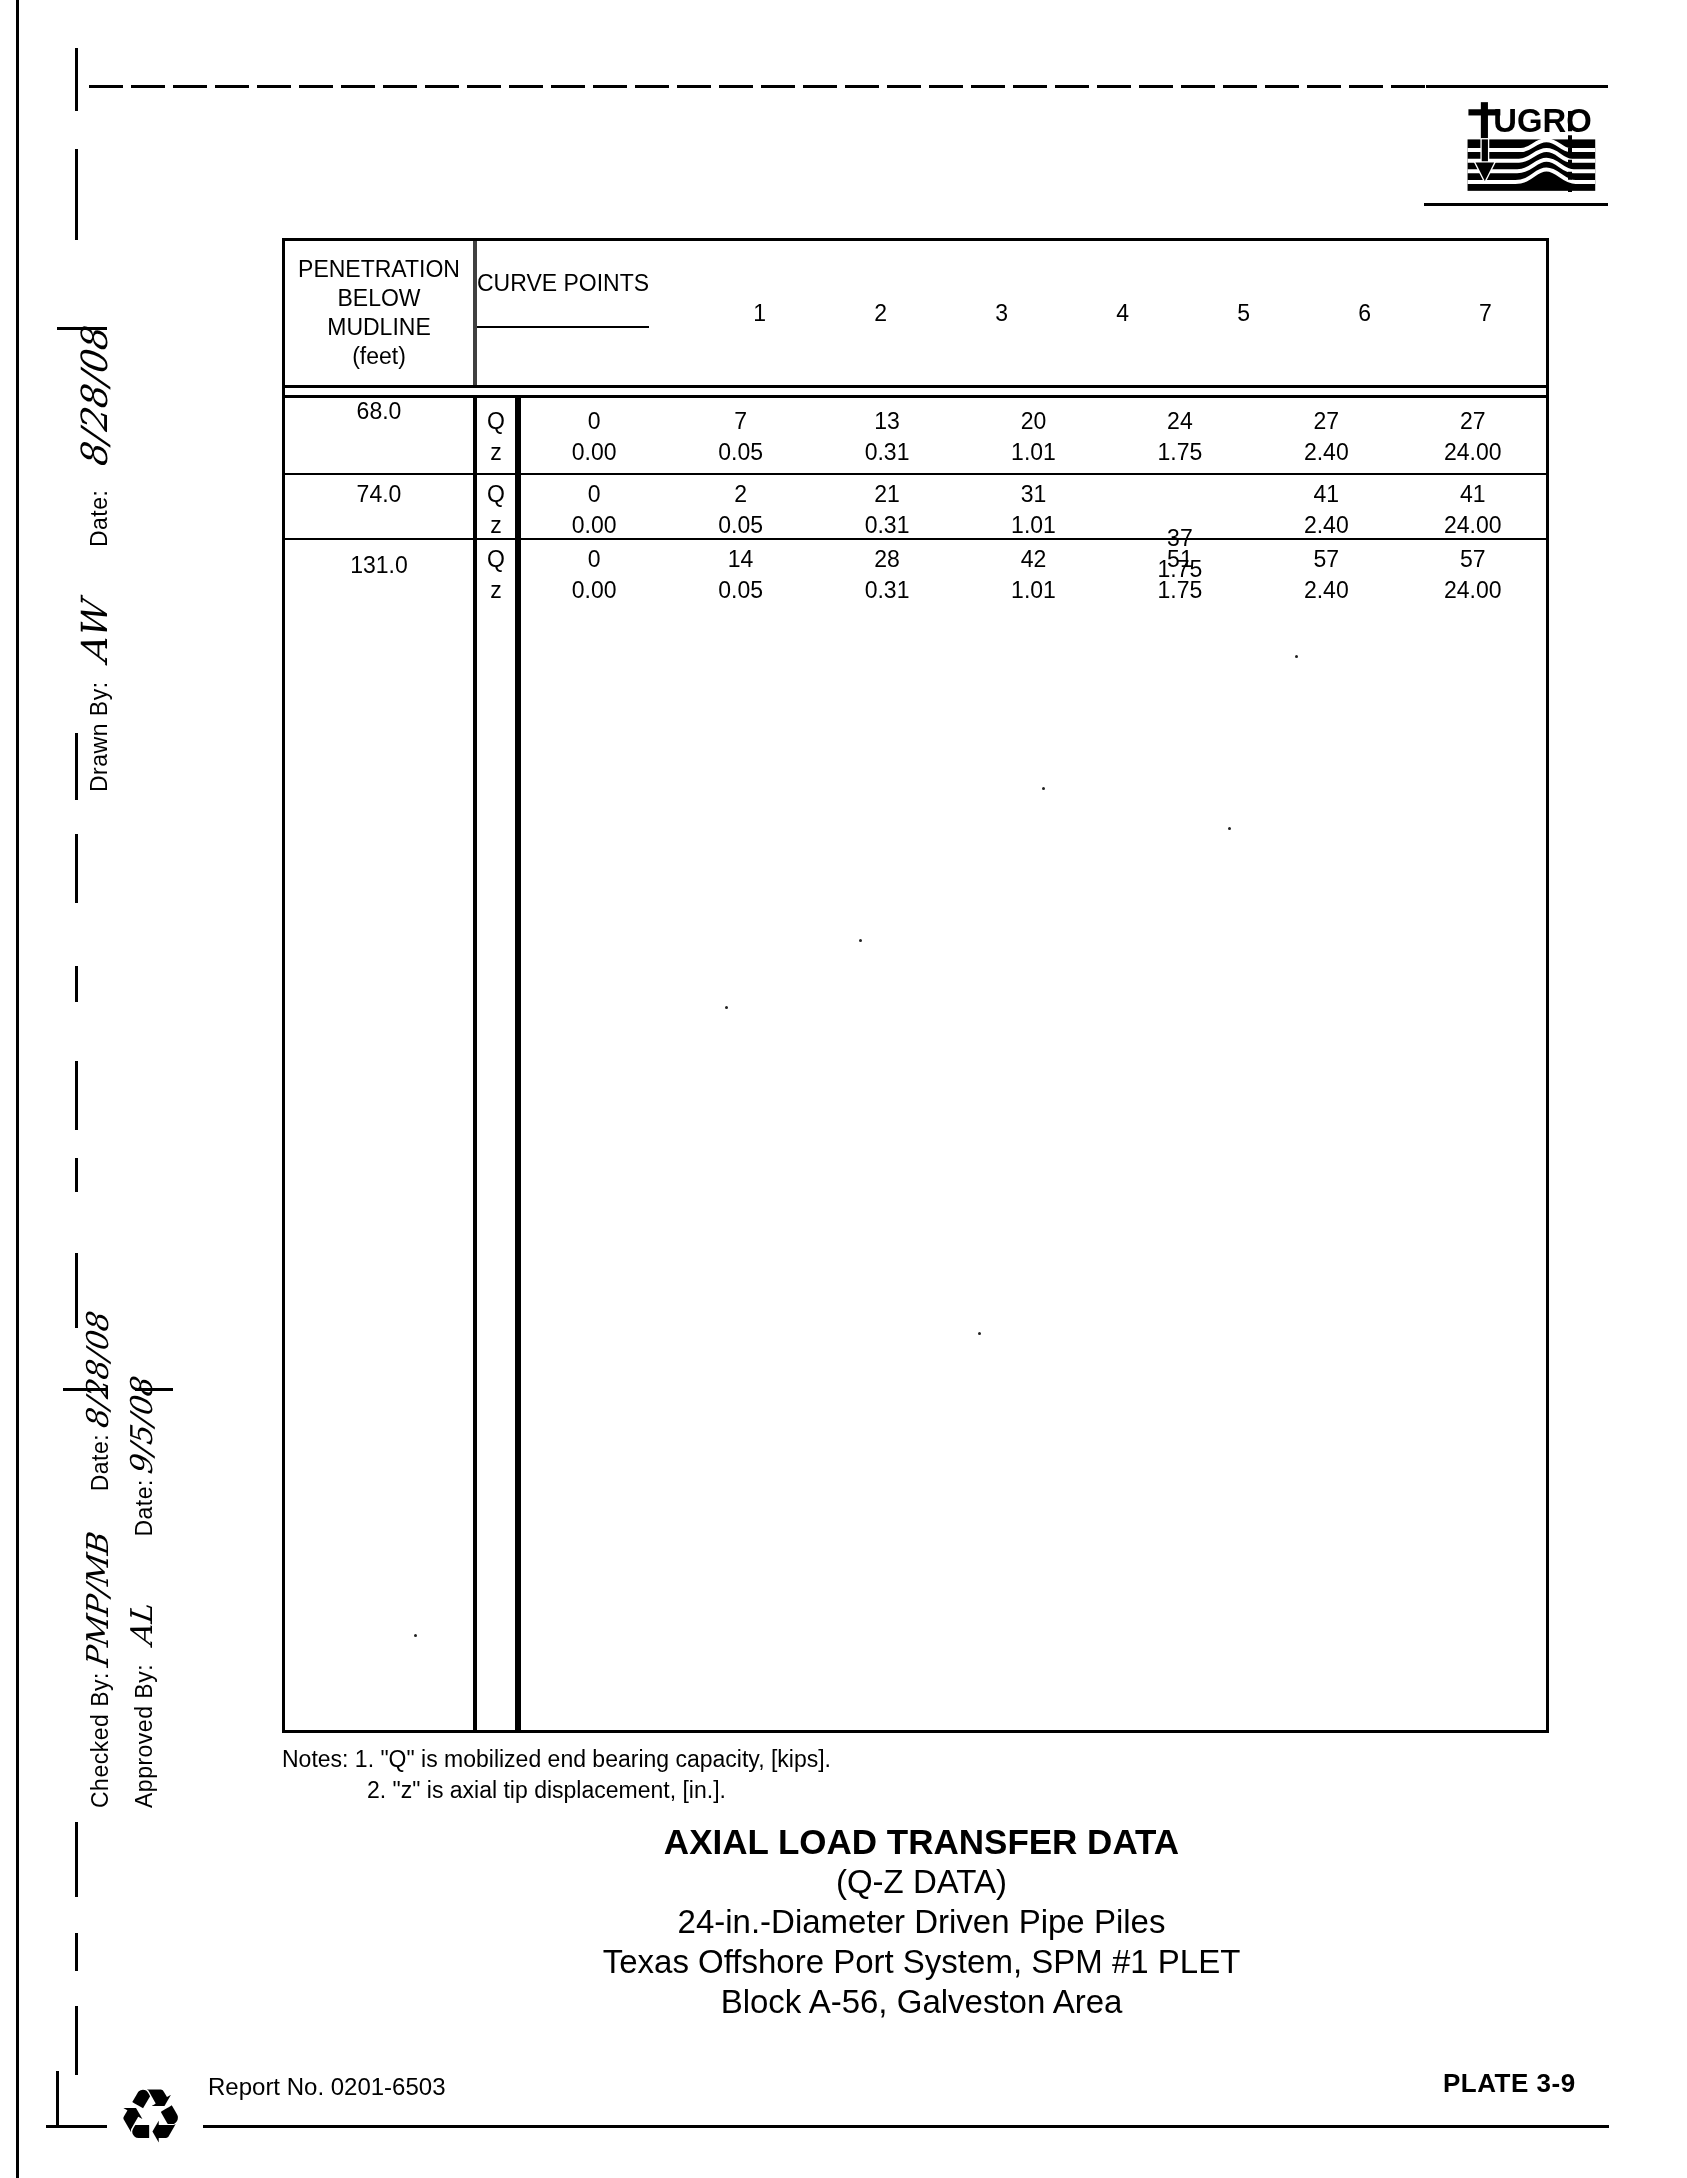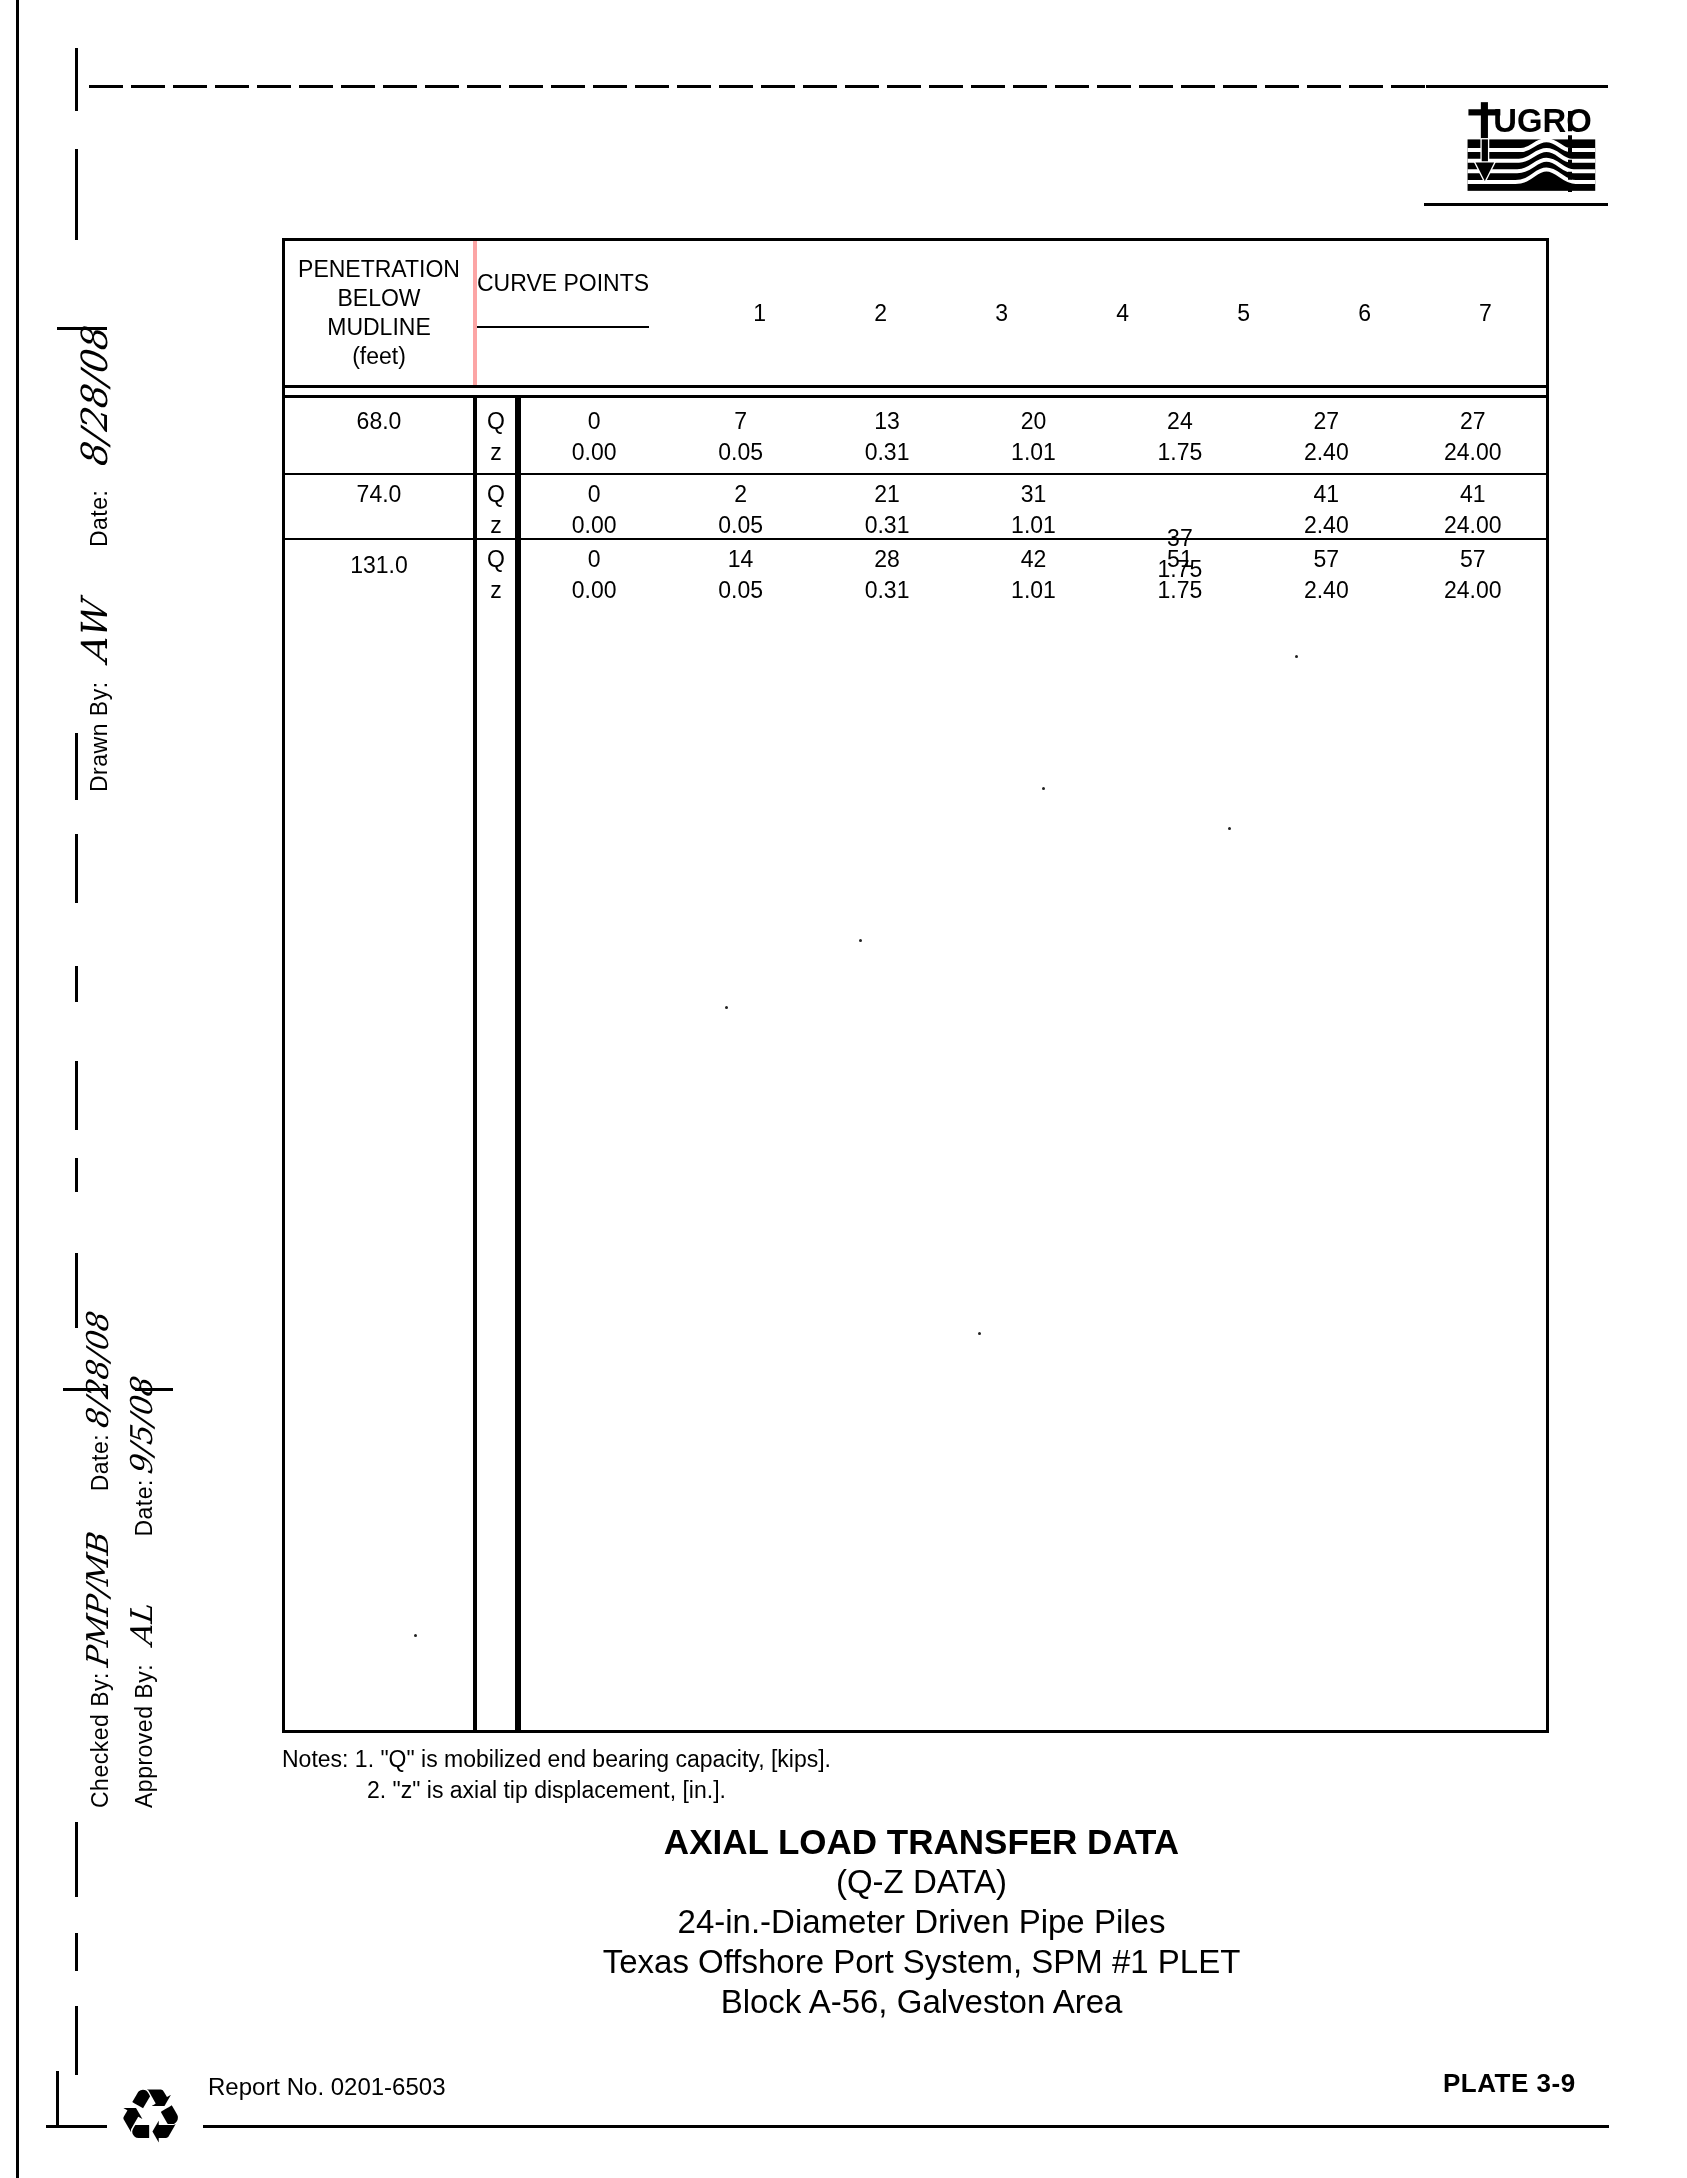--- a/index.html
+++ b/index.html
@@ -24,32 +24,32 @@
        font-size:23px;color:#000;}
   .rot .lbl{font-weight:bold;font-weight:normal;letter-spacing:0.5px;}
   .hw{font-family:"DejaVu Serif",serif;font-style:italic;display:inline-block;
       transform:skewX(-10deg);font-size:36px;line-height:20px;}
   .hw.sm{font-size:30px;}
   .field-dash{height:3px;background:#000;}
   
   .qz-table{left:282px;top:238px;width:1267px;height:1495px;border:3px solid #000;
             display:flex;flex-direction:column;box-sizing:border-box;font-size:23px;}
   .t-header{display:flex;height:144px;border-bottom:3px solid #000;flex:none;}
-  .pen-head{width:192px;flex:none;border-right:4px solid #fca5a5;display:flex;flex-direction:column;
+  .pen-head{width:192px;flex:none;border-right:4px solid #404040;display:flex;flex-direction:column;
             justify-content:center;align-items:center;text-align:center;line-height:29px;box-sizing:border-box;}
   .cp-wrap{flex:1;display:flex;flex-direction:row;border-radius:22px;}
   .cp-row{height:85px;border-bottom:2px solid #000;display:flex;align-items:center;justify-content:center;flex:none;}
   .num-row{flex:1;display:flex;align-items:center;}
   .num-spacer{width:50px;flex:none;}
   .num-cell{flex:1;text-align:center;}
   .dbl-gap{height:7px;border-bottom:3px solid #000;flex:none;}
   .t-row{display:flex;flex:none;box-sizing:border-box;}
   .t-row.sep{border-bottom:2px solid #000;}
   .pen-cell{width:192px;flex:none;border-right:4px solid #000;text-align:center;
-            padding-top:10px;box-sizing:border-box;}
+            box-sizing:border-box;}
   .qz-cell{width:44px;flex:none;border-right:6px solid #000;text-align:center;
            padding-top:8px;line-height:31px;box-sizing:border-box;}
   .vcell{flex:1;text-align:center;padding-top:8px;line-height:31px;}
   .vcell span,.qz-cell span{display:block;}
   .t-fill{flex:1;display:flex;}
   
   .notes{left:282px;top:1744px;font-size:23px;line-height:31px;}
   .notes .indent{padding-left:85px;}
   .title-block{left:288px;top:1822px;width:1267px;text-align:center;line-height:40px;font-size:33px;}
   .title-block .main{font-weight:bold;font-size:35px;}

